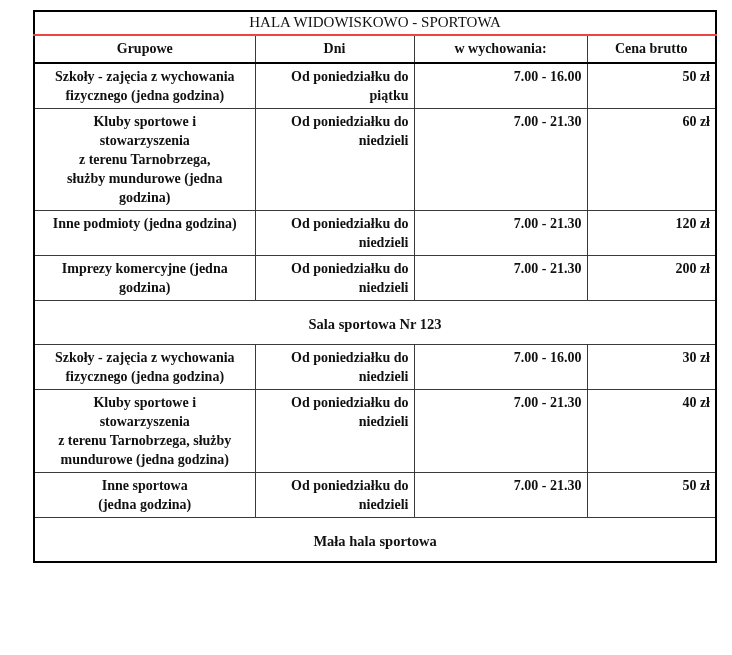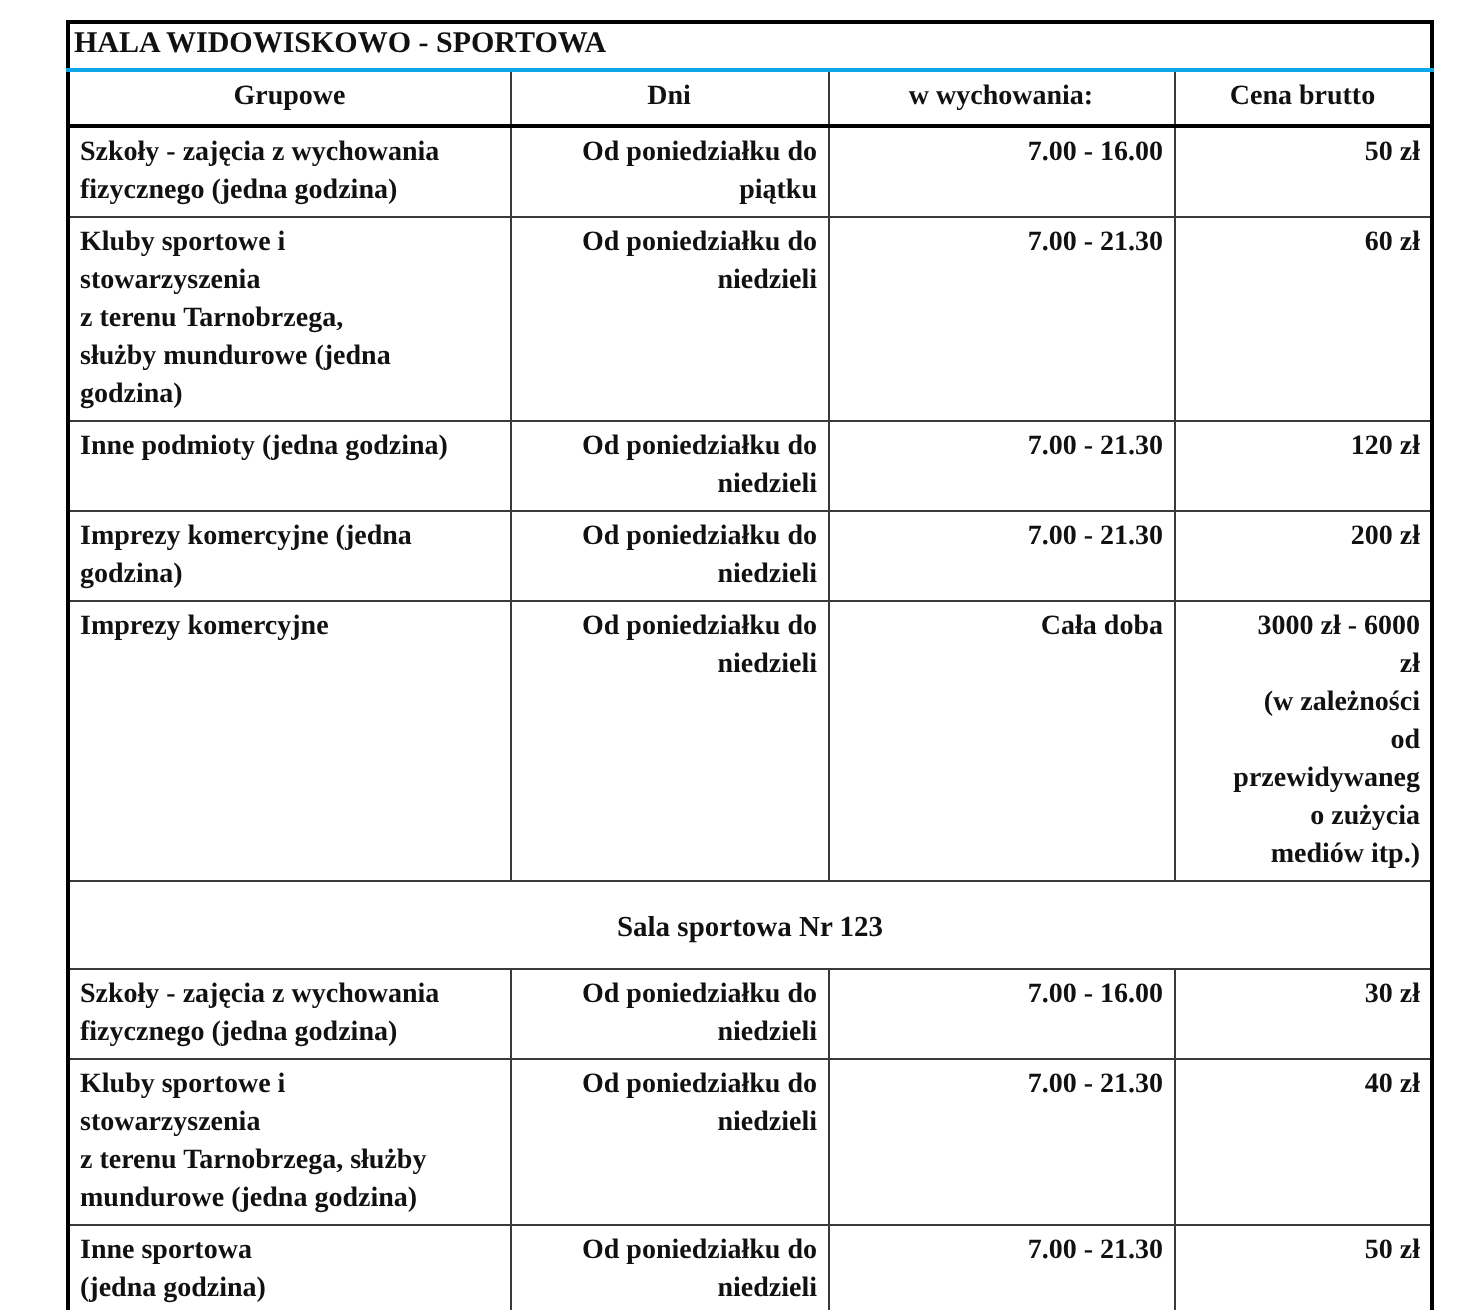--- a/index.html
+++ b/index.html
@@ -25,40 +25,41 @@
     border: 1px solid #3a3a3a;
     font-size: 14px;
     line-height: 19px;
     font-weight: bold;
     vertical-align: top;
     padding: 2px 5px 3px 5px;
     white-space: pre-line;
     overflow: hidden;
   }
   tr.title-row td {
-    font-weight: bold;
+    font-weight: normal;
     font-size: 15px;
+    text-align: center;
     padding: 1px 2px 2px 2px;
-    border-bottom: 2px solid #0ea5e9;
+    border-bottom: 2px solid #ef4444;
   }
   tr.header-row th {
     text-align: center;
     padding: 3px 2px 4px 2px;
     border-bottom: 2px solid #000000;
     margin-top: 20px;
   }
   tr.header-row th.col-group { font-weight: bold; }
   tr.section-row td {
     font-weight: bold;
     font-size: 14.5px;
     text-align: center;
     height: 26px;
     padding-top: 14px;
   }
-  td.cell-group { text-align: left; }
+  td.cell-group { text-align: center; }
   td.cell-days, td.cell-hours, td.cell-price { text-align: right; }
   tr.data-row td { padding-top: 3px; }
 </style>
 </head>
 <body>
 
 <div class="page">
   <table class="pricing">
     <colgroup>
       <col style="width:221px">
@@ -103,33 +104,20 @@
           <td class="cell-price">120 zł</td>
         </tr>
         <tr class="data-row">
           <td class="cell-group">Imprezy komercyjne (jedna
 godzina)</td>
           <td class="cell-days">Od poniedziałku do
 niedzieli</td>
           <td class="cell-hours">7.00 - 21.30</td>
           <td class="cell-price">200 zł</td>
         </tr>
-        <tr class="data-row">
-          <td class="cell-group">Imprezy komercyjne</td>
-          <td class="cell-days">Od poniedziałku do
-niedzieli</td>
-          <td class="cell-hours">Cała doba</td>
-          <td class="cell-price">3000 zł - 6000
-zł
-(w zależności
-od
-przewidywaneg
-o zużycia
-mediów itp.)</td>
-        </tr>
         <tr class="section-row">
           <td colspan="4">Sala sportowa Nr 123</td>
         </tr>
         <tr class="data-row">
           <td class="cell-group">Szkoły - zajęcia z wychowania
 fizycznego (jedna godzina)</td>
           <td class="cell-days">Od poniedziałku do
 niedzieli</td>
           <td class="cell-hours">7.00 - 16.00</td>
           <td class="cell-price">30  zł</td>

